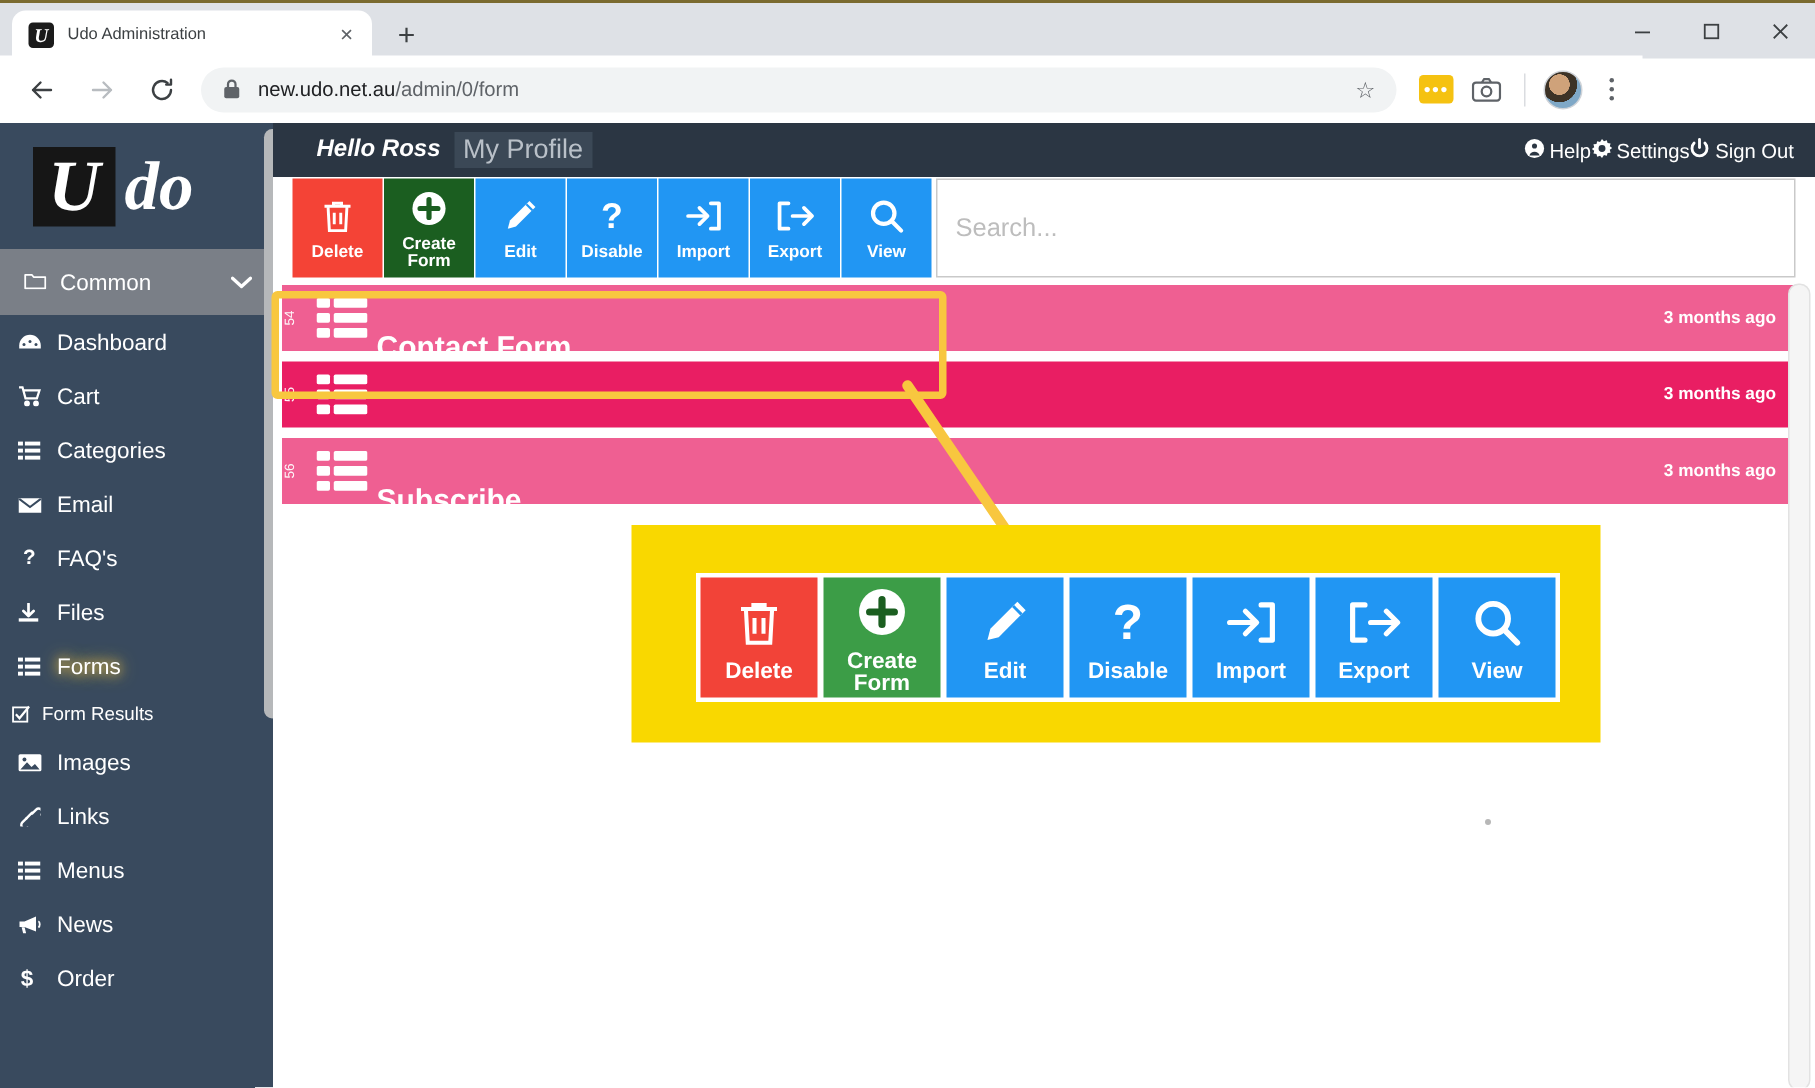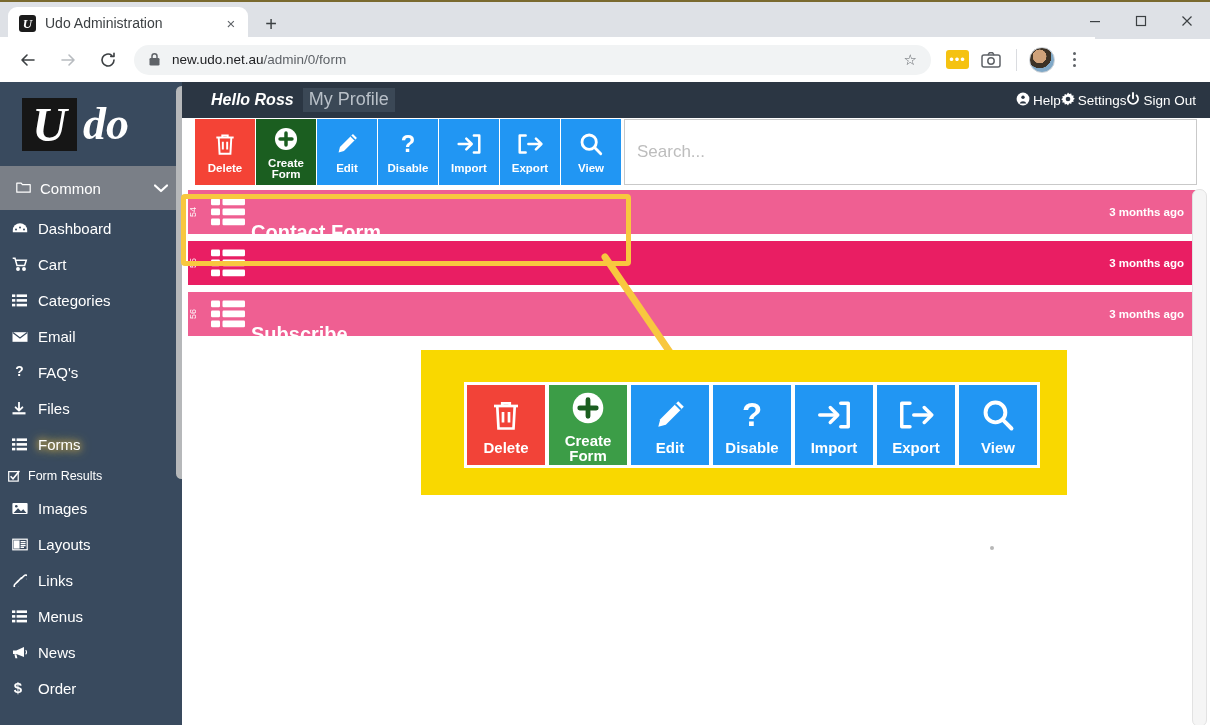--- a/index.html
+++ b/index.html
@@ -25,21 +25,21 @@
   }
   .tab-favicon {
     width: 17px; height: 17px; margin-left: 11px; margin-right: 9px;
     background: #1b1b1b; border-radius: 3px;
     color: #fff; font-weight: bold; font-style: italic;
     font-size: 13px; line-height: 17px; text-align: center;
     font-family: "Liberation Serif", serif;
     flex: 0 0 auto;
   }
   .tab-title {
-    font-size: 14px; color: #3c4043; flex: 1 1 auto;
+    font-size: 11px; color: #3c4043; flex: 1 1 auto;
     white-space: nowrap; overflow: hidden; text-overflow: ellipsis;
   }
   .tab-close {
     width: 22px; height: 22px; margin-right: 6px; flex: 0 0 auto;
     display: flex; align-items: center; justify-content: center;
     color: #5f6368; font-size: 15px; border-radius: 50%;
   }
   .tab-new {
     position: absolute; left: 258px; top: 9px; width: 26px; height: 26px;
     display: flex; align-items: center; justify-content: center;
@@ -398,28 +398,20 @@
               </svg></span>
             <span class="txt">Form Results</span>
           </div>
           <div class="sb-item">
             <span class="ico"><svg width="16" height="13" viewBox="0 0 16 13" fill="#ffffff">
                 <rect x="0.4" y="0.9" width="15.2" height="11.2" rx="1"></rect>
                 <circle cx="4.3" cy="4.3" r="1.3" fill="#394a5e"></circle>
                 <path d="M1.6 11 6 6.2l3 3.1 2.3-2 3.1 3.7z" fill="#394a5e"></path>
               </svg></span>
             <span class="txt">Images</span>
-          </div>
-          <div class="sb-item">
-            <span class="ico"><svg width="16" height="13" viewBox="0 0 16 13" fill="none" stroke="#ffffff" stroke-width="1.2">
-                <rect x="0.8" y="1.2" width="14.4" height="10.6"></rect>
-                <rect x="2.4" y="3" width="4.6" height="7" fill="#ffffff"></rect>
-                <path d="M8.6 3.6h5M8.6 5.6h5M8.6 7.6h5M8.6 9.4h3.4"></path>
-              </svg></span>
-            <span class="txt">Layouts</span>
           </div>
           <div class="sb-item">
             <span class="ico"><svg width="15" height="14" viewBox="0 0 15 14" fill="none" stroke="#ffffff" stroke-width="1.6" stroke-linecap="round">
                 <path d="M5.6 8.6 2.9 11.3a2.4 2.4 0 0 0 3.4 3.4"></path>
                 <path d="M9.4 5.4 12.1 2.7a2.4 2.4 0 0 1 3.4 3.4"></path>
                 <path d="M5.6 8.6 9.4 4.8"></path>
               </svg></span>
             <span class="txt">Links</span>
           </div>
           <div class="sb-item">

